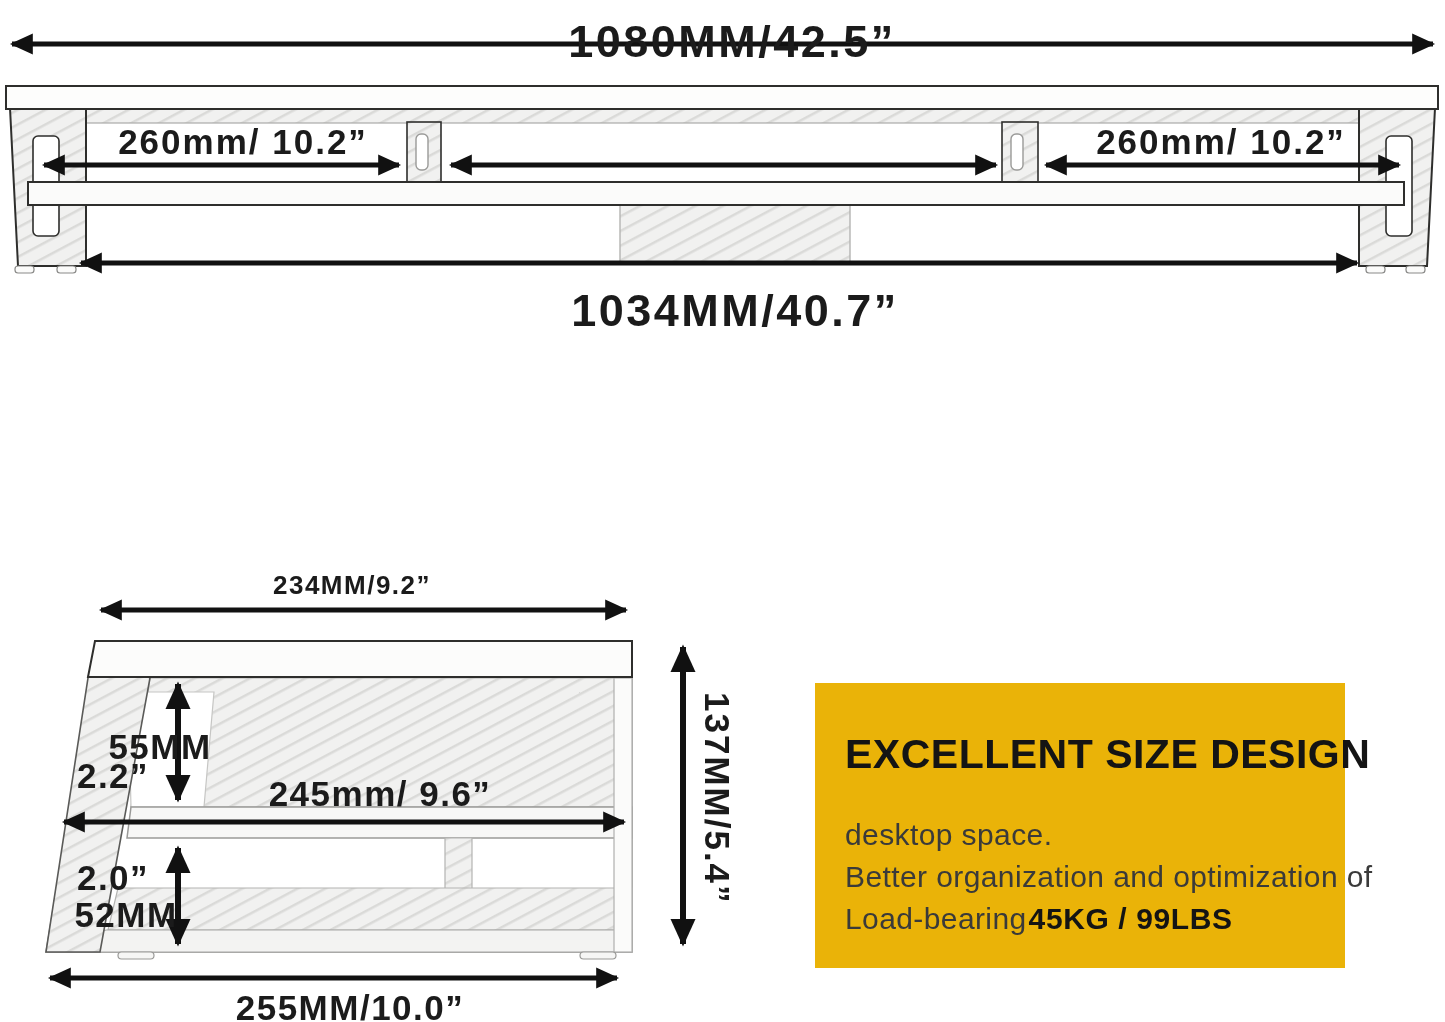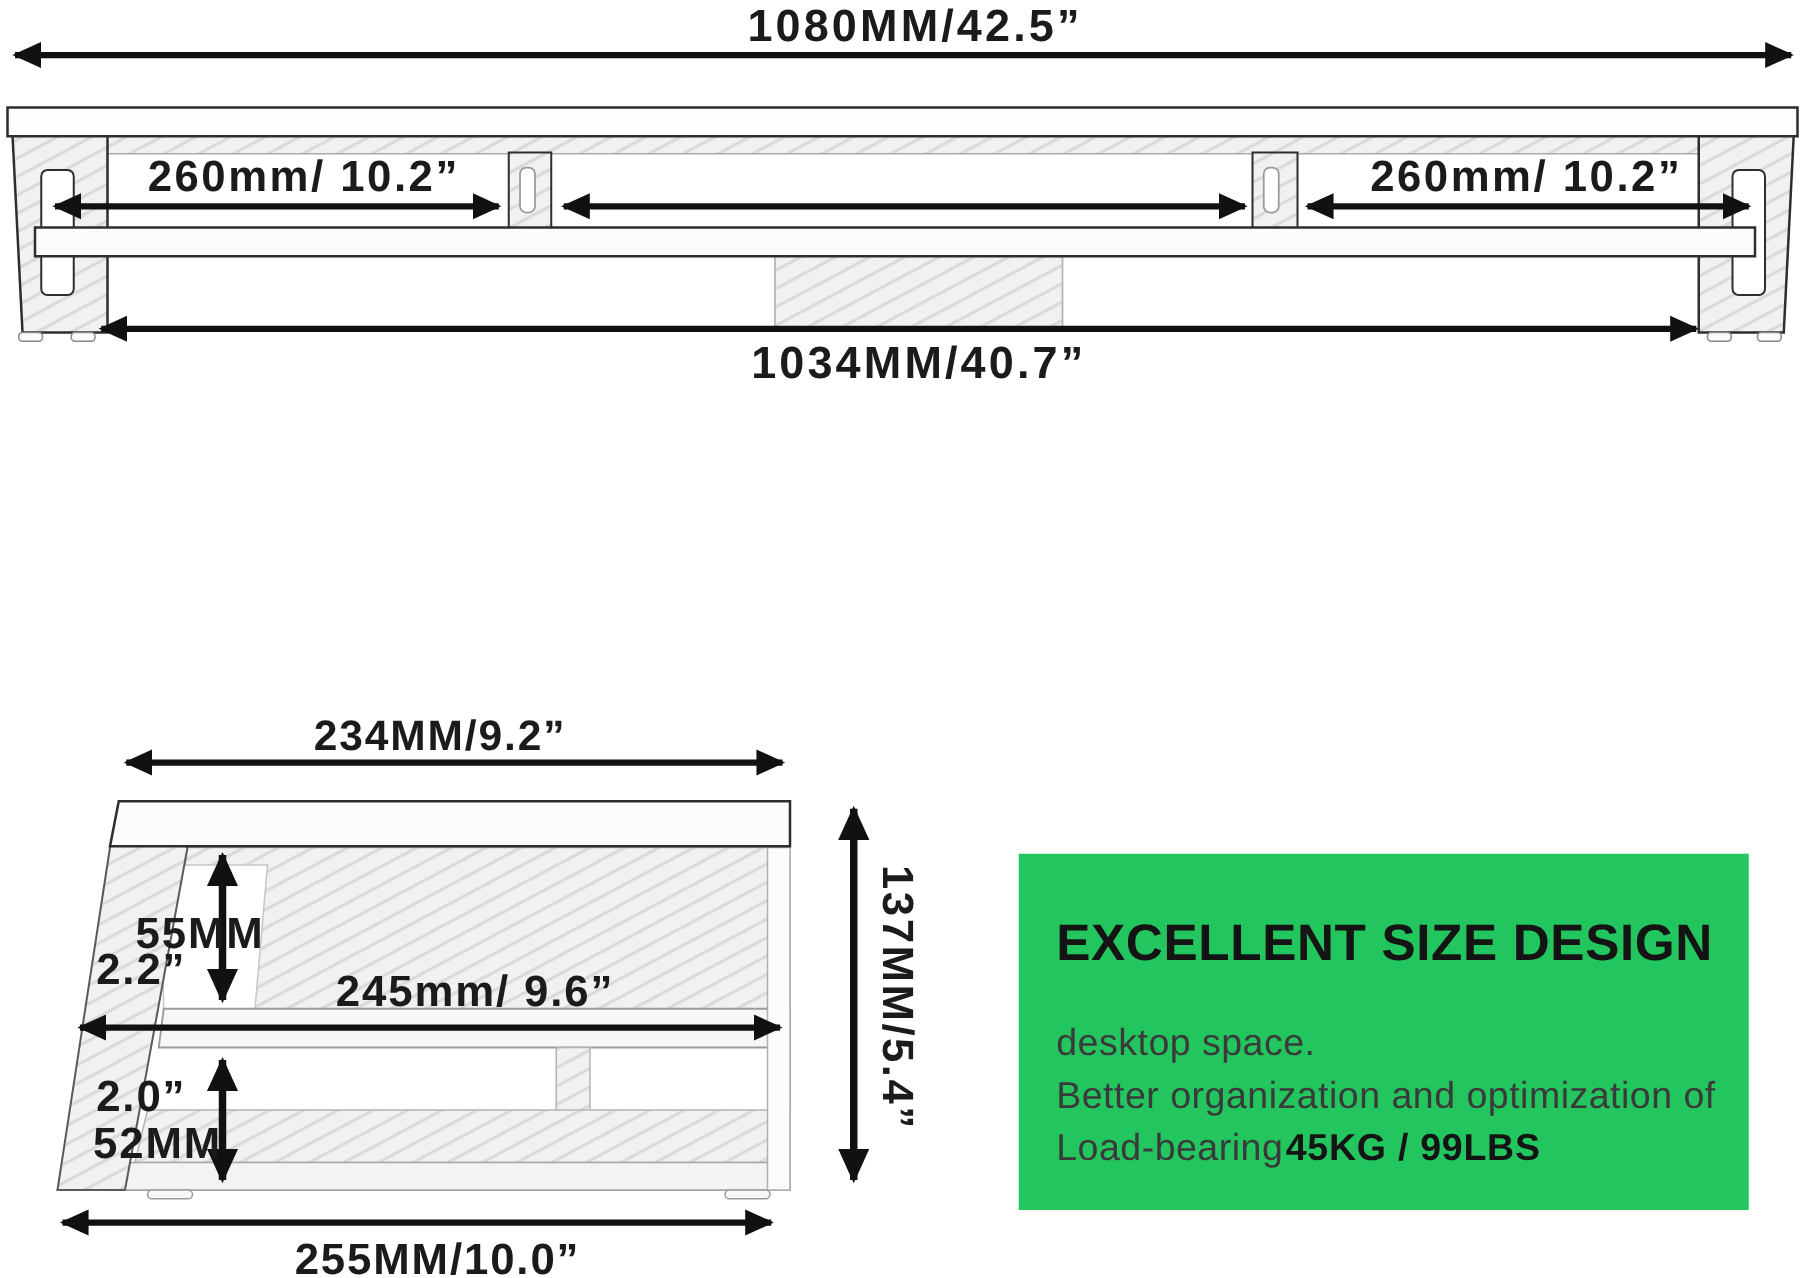--- a/index.html
+++ b/index.html
@@ -5,31 +5,31 @@
   html,body{margin:0;padding:0;background:#ffffff;}
   #stage{
     position:relative;width:1445px;height:1022px;overflow:hidden;
     background:#ffffff;font-family:"Liberation Sans",sans-serif;color:#161616;
   }
   .art{position:absolute;left:0;top:0;}
   .dim{
     position:absolute;font-weight:700;color:#1b1b1b;white-space:nowrap;
     transform:translateX(-50%);letter-spacing:2px;line-height:1;
   }
-  .dim.big{font-size:36px;letter-spacing:2.5px;}
+  .dim.big{font-size:45px;letter-spacing:2.5px;margin-top:16px;}
   .dim.mid{font-size:35px;}
   .dim.side{font-size:35px;letter-spacing:1.5px;}
   .dim.vert{
     transform:none;writing-mode:vertical-rl;text-orientation:mixed;
     height:300px;display:flex;align-items:center;justify-content:center;
     letter-spacing:2px;font-size:35px;
   }
   #info-box{
-    position:absolute;left:815px;top:683px;width:584px;height:285px;
-    background:#22c55e;box-sizing:border-box;padding:48px 0 0 30px;
+    position:absolute;left:815px;top:683px;width:530px;height:285px;
+    background:#eab308;box-sizing:border-box;padding:48px 0 0 30px;
   }
   #info-title{
     font-size:41px;font-weight:800;letter-spacing:0.5px;color:#141414;
     white-space:nowrap;margin-bottom:36px;
   }
   .info-line{
     font-size:30px;font-weight:400;color:#3a3a3a;letter-spacing:0.4px;
     line-height:42px;white-space:nowrap;
   }
   .info-strong{font-weight:700;color:#141414;margin-left:2px;letter-spacing:0.6px;}
@@ -118,21 +118,21 @@
       <line x1="683" y1="647" x2="683" y2="944" stroke-width="6" marker-start="url(#arr)" marker-end="url(#arr)"></line>
       <line x1="50" y1="978" x2="617" y2="978" marker-start="url(#arr)" marker-end="url(#arr)"></line>
     </g>
   </svg>
 
   <div class="dim big" style="left:732px;top:3px;">1080MM/42.5”</div>
   <div class="dim mid" style="left:243px;top:124px;">260mm/ 10.2”</div>
   <div class="dim mid" style="left:1221px;top:124px;">260mm/ 10.2”</div>
   <div class="dim big" style="left:735px;top:272px;">1034MM/40.7”</div>
 
-  <div class="dim side" style="left:352px;top:572px;font-size:34px;">234MM/9.2”</div>
+  <div class="dim side" style="left:352px;top:572px;font-size:26px;">234MM/9.2”</div>
   <div class="dim side" style="left:113px;top:710px;margin-top:48px;">2.2”</div>
   <div class="dim side" style="left:113px;top:729px;margin-left:47px;">55MM</div>
   <div class="dim side" style="left:380px;top:776px;">245mm/ 9.6”</div>
   <div class="dim side" style="left:113px;top:860px;">2.0”</div>
   <div class="dim side" style="left:126px;top:897px;">52MM</div>
   <div class="dim vert" style="left:700px;top:648px;">137MM/5.4”</div>
   <div class="dim side" style="left:350px;top:990px;">255MM/10.0”</div>
 
   <div id="info-box">
     <div id="info-title">EXCELLENT SIZE DESIGN</div>

